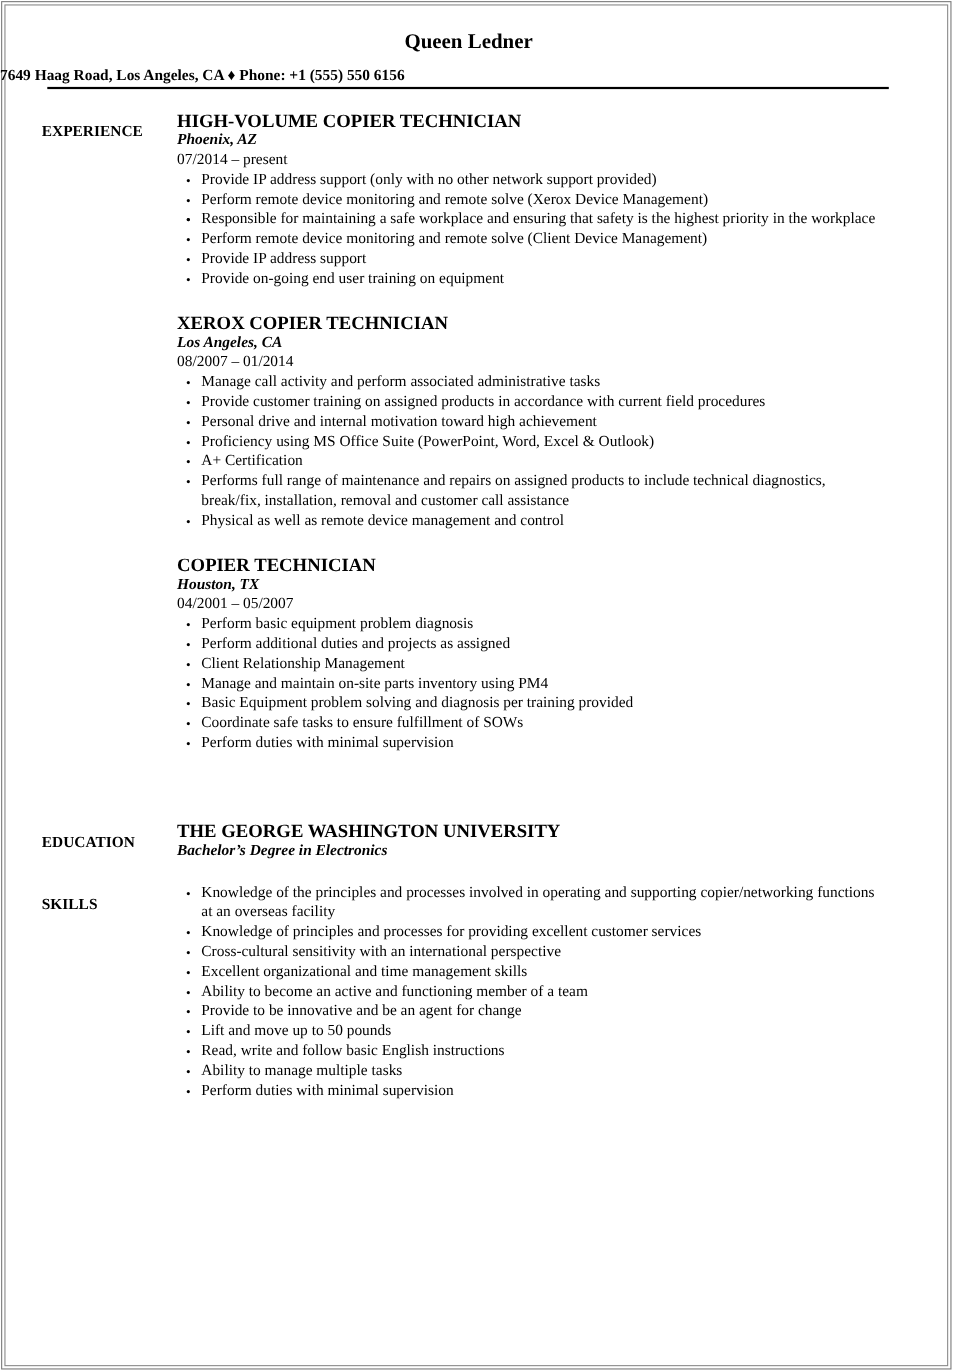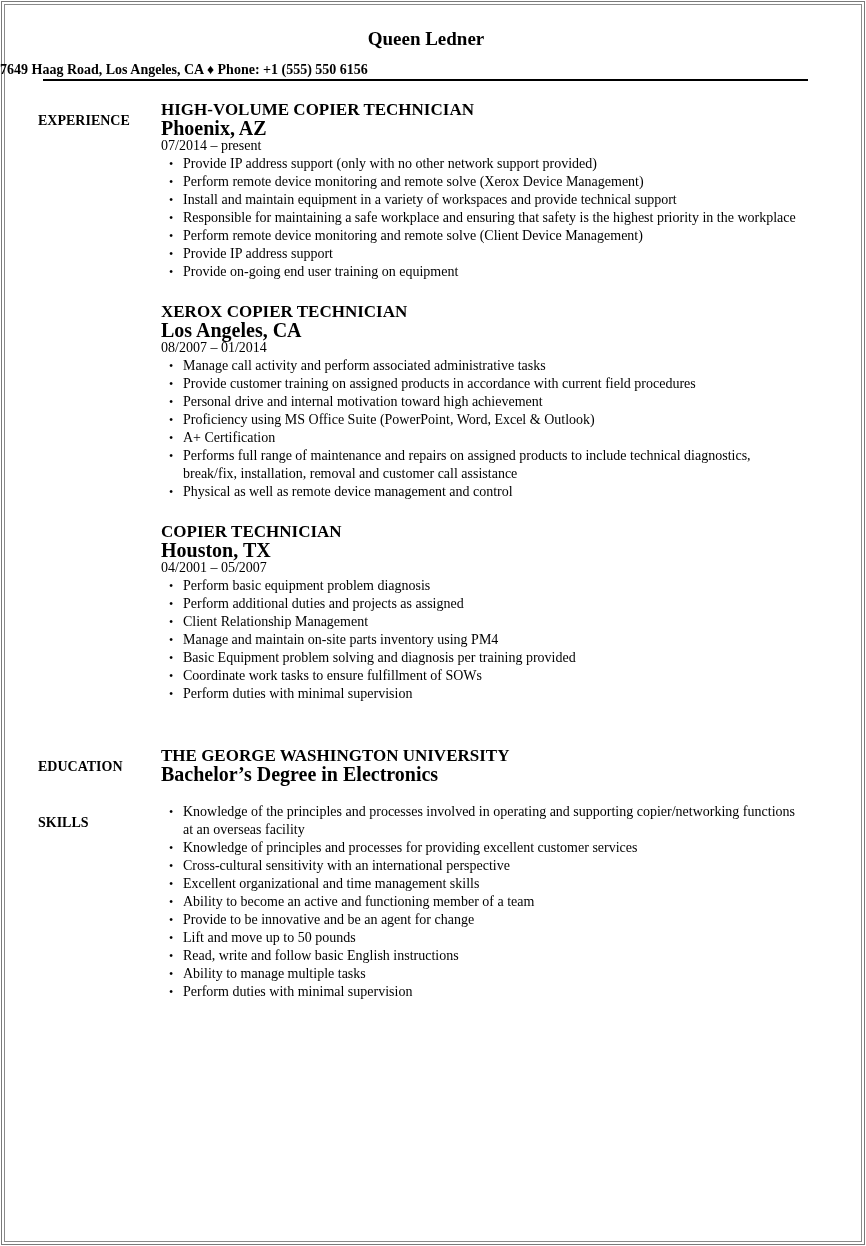--- a/index.html
+++ b/index.html
@@ -81,23 +81,24 @@
     .job {
       margin-bottom: 22px;
     }
     .job-title, .edu-school {
       font-size: 17px;
       font-weight: bold;
       line-height: 18px;
       text-transform: uppercase;
     }
     .job-location, .edu-degree {
-      font-size: 20px;
-      font-weight: bold;
-      line-height: 18px;
+      font-size: 14px;
+      font-weight: bold;
+      line-height: 18px;
+      font-style: italic;
     }
     .job-dates {
       font-size: 14px;
       line-height: 18px;
     }
     ul.bullets {
       list-style: none;
       margin: 0;
       padding: 0;
     }
@@ -131,21 +132,21 @@
     <div class="section-label">EXPERIENCE</div>
     <div class="section-body">
 
       <div class="job">
         <div class="job-title">HIGH-VOLUME COPIER TECHNICIAN</div>
         <div class="job-location">Phoenix, AZ</div>
         <div class="job-dates">07/2014 – present</div>
         <ul class="bullets">
           <li><span class="dot">•</span><span>Provide IP address support (only with no other network support provided)</span></li>
           <li><span class="dot">•</span><span>Perform remote device monitoring and remote solve (Xerox Device Management)</span></li>
-          <li><span class="dot">•</span><span>Install and maintain equipment in a variety of workspaces and provide technical support</span></li>
+          <li><span class="dot">•</span></li>
           <li><span class="dot">•</span><span>Responsible for maintaining a safe workplace and ensuring that safety is the highest priority in the workplace</span></li>
           <li><span class="dot">•</span><span>Perform remote device monitoring and remote solve (Client Device Management)</span></li>
           <li><span class="dot">•</span><span>Provide IP address support</span></li>
           <li><span class="dot">•</span><span>Provide on-going end user training on equipment</span></li>
         </ul>
       </div>
 
       <div class="job">
         <div class="job-title">XEROX COPIER TECHNICIAN</div>
         <div class="job-location">Los Angeles, CA</div>
@@ -164,21 +165,21 @@
       <div class="job">
         <div class="job-title">COPIER TECHNICIAN</div>
         <div class="job-location">Houston, TX</div>
         <div class="job-dates">04/2001 – 05/2007</div>
         <ul class="bullets">
           <li><span class="dot">•</span><span>Perform basic equipment problem diagnosis</span></li>
           <li><span class="dot">•</span><span>Perform additional duties and projects as assigned</span></li>
           <li><span class="dot">•</span><span>Client Relationship Management</span></li>
           <li><span class="dot">•</span><span>Manage and maintain on-site parts inventory using PM4</span></li>
           <li><span class="dot">•</span><span>Basic Equipment problem solving and diagnosis per training provided</span></li>
-          <li><span class="dot">•</span><span>Coordinate work tasks to ensure fulfillment of SOWs</span></li>
+          <li><span class="dot">•</span><span>Coordinate safe tasks to ensure fulfillment of SOWs</span></li>
           <li><span class="dot">•</span><span>Perform duties with minimal supervision</span></li>
         </ul>
       </div>
 
     </div>
   </div>
 
   <div class="section" style="top:747px;">
     <div class="section-label">EDUCATION</div>
     <div class="section-body">

